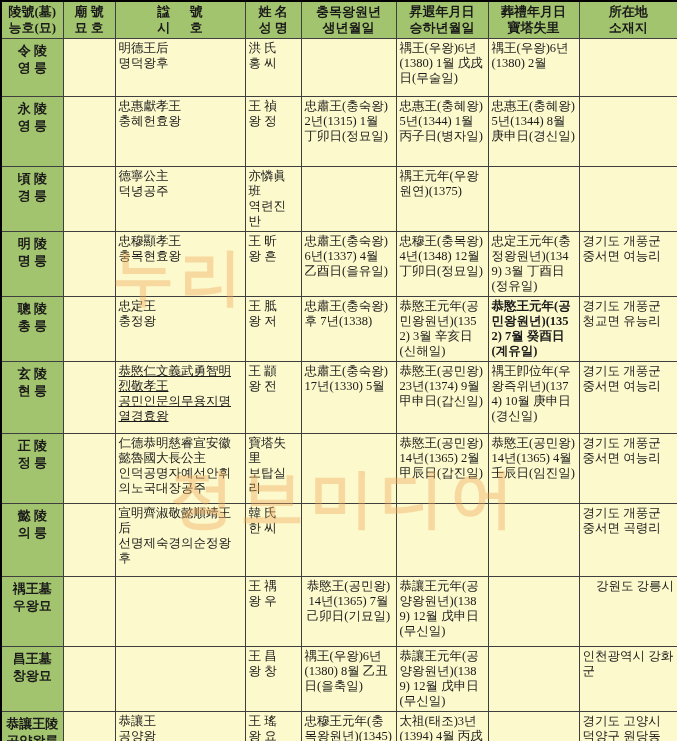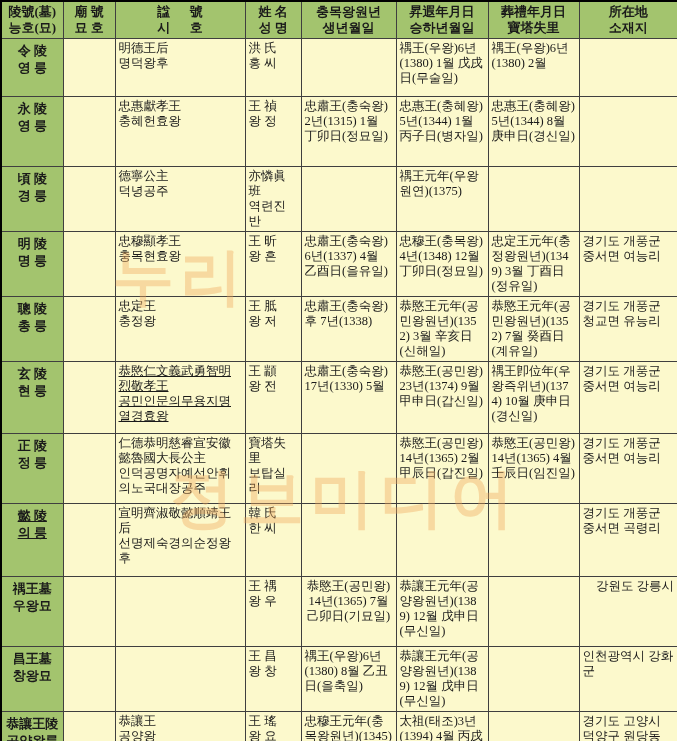--- a/index.html
+++ b/index.html
@@ -155,21 +155,21 @@
   <tr>
     <td class="tomb" style="height: 60px;">聰 陵
 총 릉</td>
     <td style="height: 60px;"></td>
     <td style="height: 60px;">忠定王
 충정왕</td>
     <td style="height: 60px;">王 胝
 왕 저</td>
     <td style="height: 60px;">忠肅王(충숙왕) 후 7년(1338)</td>
     <td style="height: 60px;">恭愍王元年(공민왕원년)(1352) 3월 辛亥日(신해일)</td>
-    <td style="height: 60px;">恭愍王元年(공민왕원년)(1352) 7월 癸酉日(계유일)</td>
+    <td style="height: 60px; font-weight: bold;">恭愍王元年(공민왕원년)(1352) 7월 癸酉日(계유일)</td>
     <td style="height: 60px;">경기도 개풍군 청교면 유능리</td>
   </tr>
 
   <tr>
     <td class="tomb" style="height: 72px;">玄 陵
 현 릉</td>
     <td style="height: 72px;"></td>
     <td style="height: 72px; text-decoration: underline;">恭愍仁文義武勇智明烈敬孝王
 공민인문의무용지명열경효왕</td>
     <td style="height: 72px;">王 顓
@@ -188,21 +188,21 @@
 인덕공명자예선안휘의노국대장공주</td>
     <td style="height: 70px;">寶塔失里
 보탑실리</td>
     <td style="height: 70px;"></td>
     <td style="height: 70px;">恭愍王(공민왕) 14년(1365) 2월 甲辰日(갑진일)</td>
     <td style="height: 70px;">恭愍王(공민왕) 14년(1365) 4월 壬辰日(임진일)</td>
     <td style="height: 70px;">경기도 개풍군 중서면 여능리</td>
   </tr>
 
   <tr>
-    <td class="tomb" style="height: 73px; text-decoration: underline;">懿 陵
+    <td class="tomb" style="height: 73px;">懿 陵
 의 릉</td>
     <td style="height: 73px;"></td>
     <td style="height: 73px;">宣明齊淑敬懿順靖王后
 선명제숙경의순정왕후</td>
     <td style="height: 73px;">韓 氏
 한 씨</td>
     <td style="height: 73px;"></td>
     <td style="height: 73px;"></td>
     <td style="height: 73px;"></td>
     <td style="height: 73px;">경기도 개풍군 중서면 곡령리</td>

